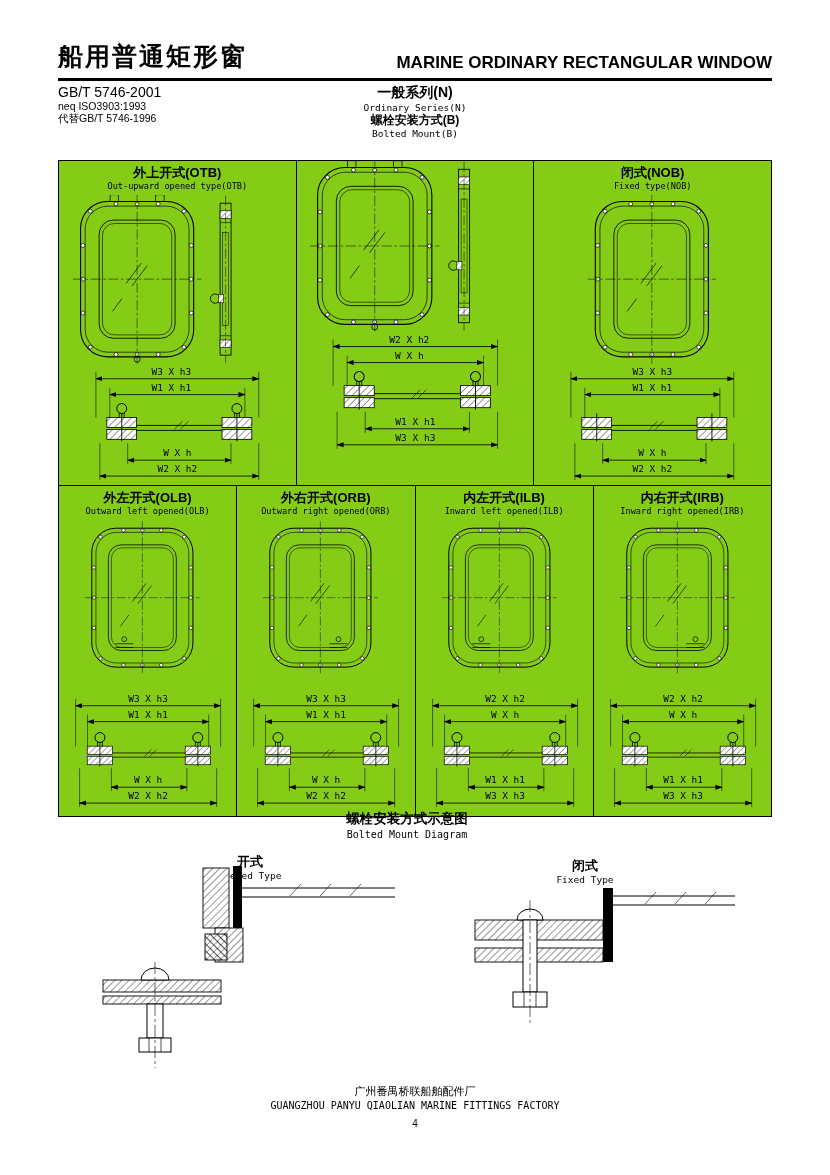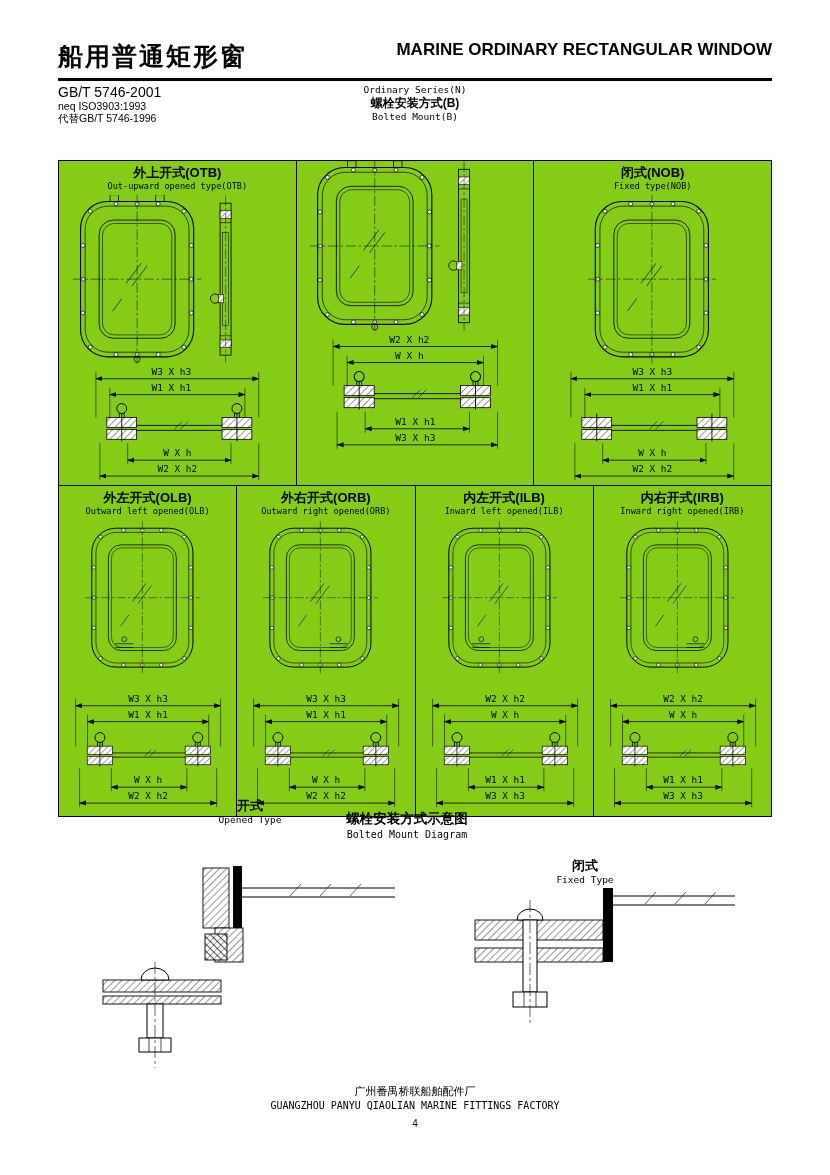--- a/index.html
+++ b/index.html
@@ -1,21 +1,21 @@
 <!DOCTYPE html>
 <html><head>
 <meta charset="utf-8">
 <style>
   html,body{margin:0;padding:0;}
   body{width:830px;height:1175px;background:#fff;position:relative;overflow:hidden;
        font-family:"Liberation Sans",sans-serif;color:#000;}
   .page{position:absolute;inset:0;}
   
   .header{position:absolute;left:58px;right:58px;top:40px;display:flex;
-          justify-content:space-between;
+          justify-content:space-between;align-items:flex-end;
           border-bottom:3px solid #000;padding-bottom:5px;}
   .title-cn{font-size:25px;font-weight:bold;letter-spacing:2px;}
   .title-en{font-size:17px;font-weight:bold;}
   .std-block{position:absolute;left:58px;top:84px;line-height:1.15;}
   .std-no{font-size:14px;}
   .std-sub{font-size:10.5px;}
   .series-block{position:absolute;left:0;right:0;top:84px;text-align:center;line-height:1.25;}
   .series-cn{font-size:14px;font-weight:bold;}
   .series-en{font-size:9.5px;}
   .mount-cn{font-size:12px;font-weight:bold;}
@@ -34,21 +34,21 @@
   .draw{flex:1;width:100%;display:block;}
   svg text{font-family:"DejaVu Sans Mono",monospace;font-size:9.5px;fill:#000;stroke:none;text-anchor:middle;}
   .dim line{stroke:#000;stroke-width:0.8;}
   .dim .ext{stroke-width:0.55;}
   .ln *{fill:none;stroke:#000;stroke-width:0.9;}
   
   .diagram-title{position:absolute;left:0;right:16px;top:810px;text-align:center;line-height:1.3;}
   .dg-cn{font-size:13.5px;font-weight:bold;}
   .dg-en{font-size:10px;}
   .type-label{position:absolute;text-align:center;line-height:1.25;width:140px;}
-  .tl-opened{left:180px;top:798px;}
+  .tl-opened{left:180px;top:854px;}
   .tl-fixed{left:515px;top:858px;}
   .tl-cn{font-size:13px;font-weight:bold;}
   .tl-en{font-size:9.5px;}
   .mount-svg{position:absolute;width:310px;height:215px;}
   .mount-left{left:95px;top:858px;}
   .mount-right{left:435px;top:858px;}
   
   .footer{position:absolute;left:0;right:0;top:1084px;text-align:center;line-height:1.35;}
   .f-cn{font-size:11px;}
   .f-en{font-size:10px;}
@@ -144,20 +144,21 @@
   <div class="header">
     <div class="title-cn">船用普通矩形窗</div>
     <div class="title-en">MARINE ORDINARY RECTANGULAR WINDOW</div>
   </div>
   <div class="std-block">
     <div class="std-no">GB/T 5746-2001</div>
     <div class="std-sub">neq ISO3903:1993</div>
     <div class="std-sub">代替GB/T 5746-1996</div>
   </div>
   <div class="series-block">
+    <div class="series-cn">一般系列(N)</div>
     <div class="series-en mono">Ordinary Series(N)</div>
     <div class="mount-cn">螺栓安装方式(B)</div>
     <div class="mount-en mono">Bolted Mount(B)</div>
   </div>
 
   <div class="grid">
 
     <div class="row row1">
 
       <div class="cell">

